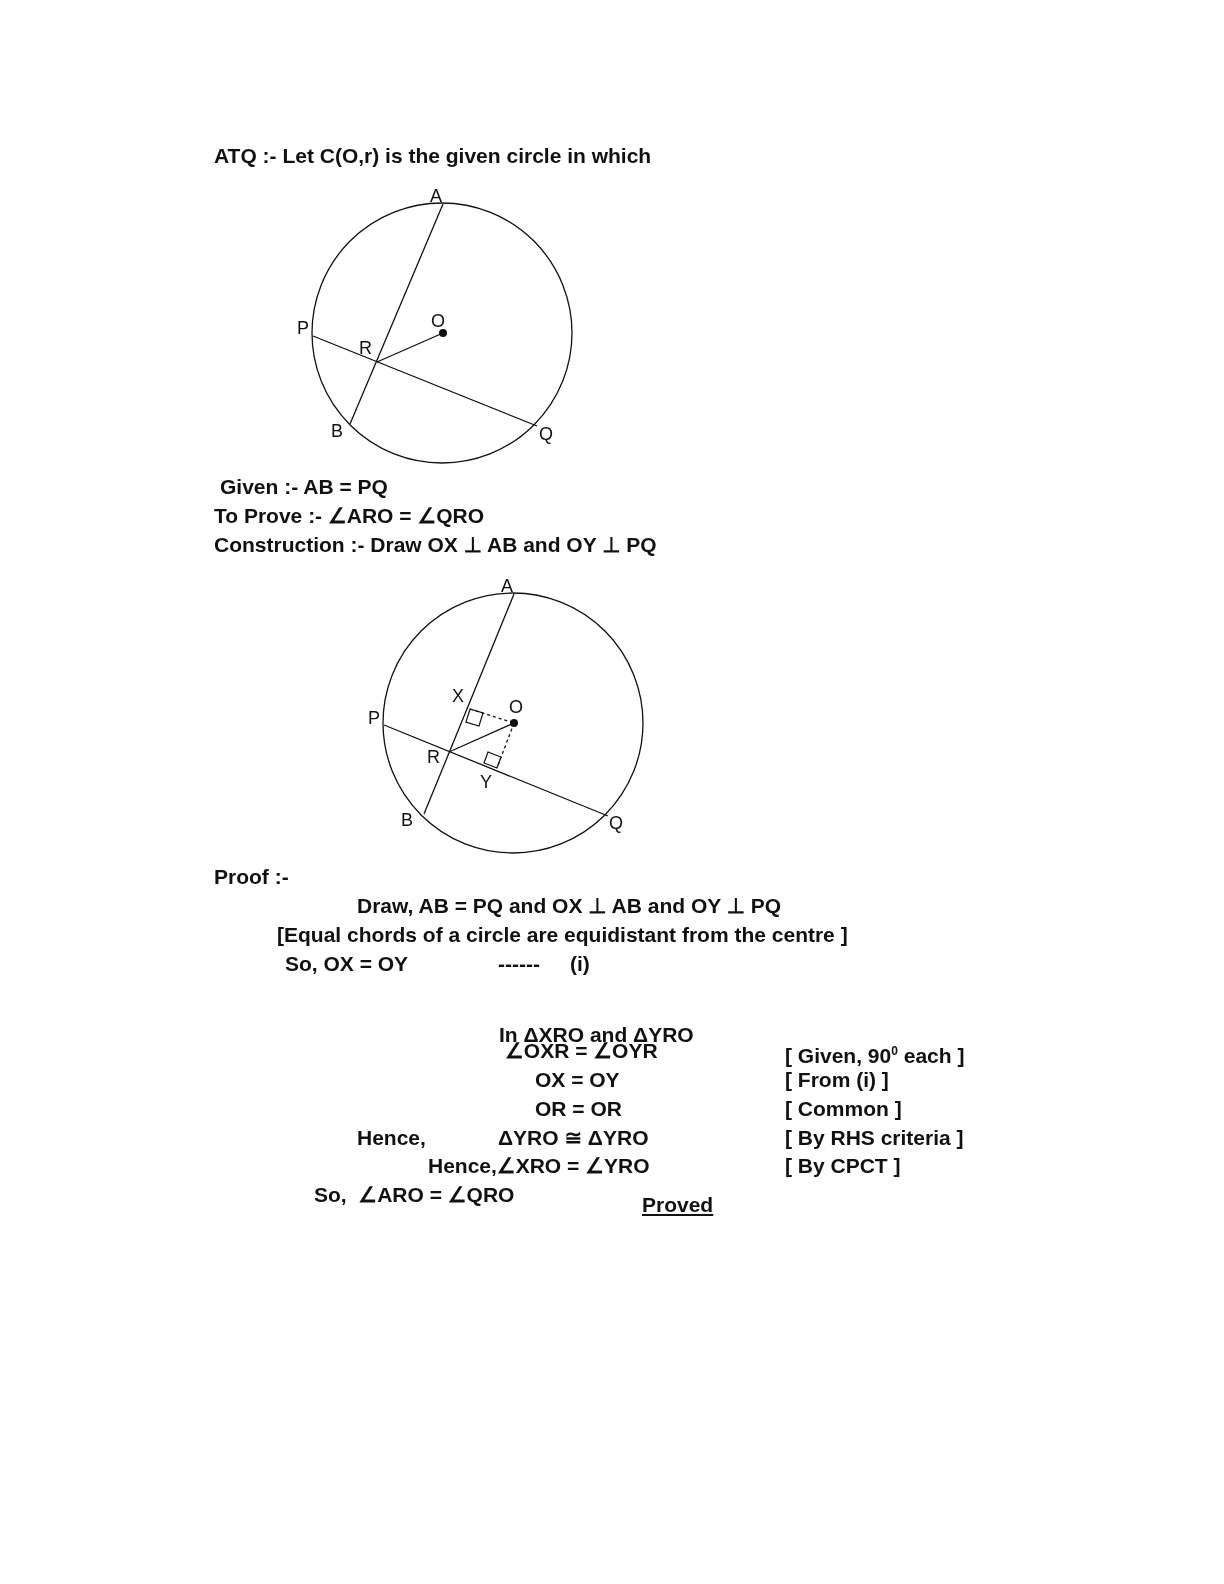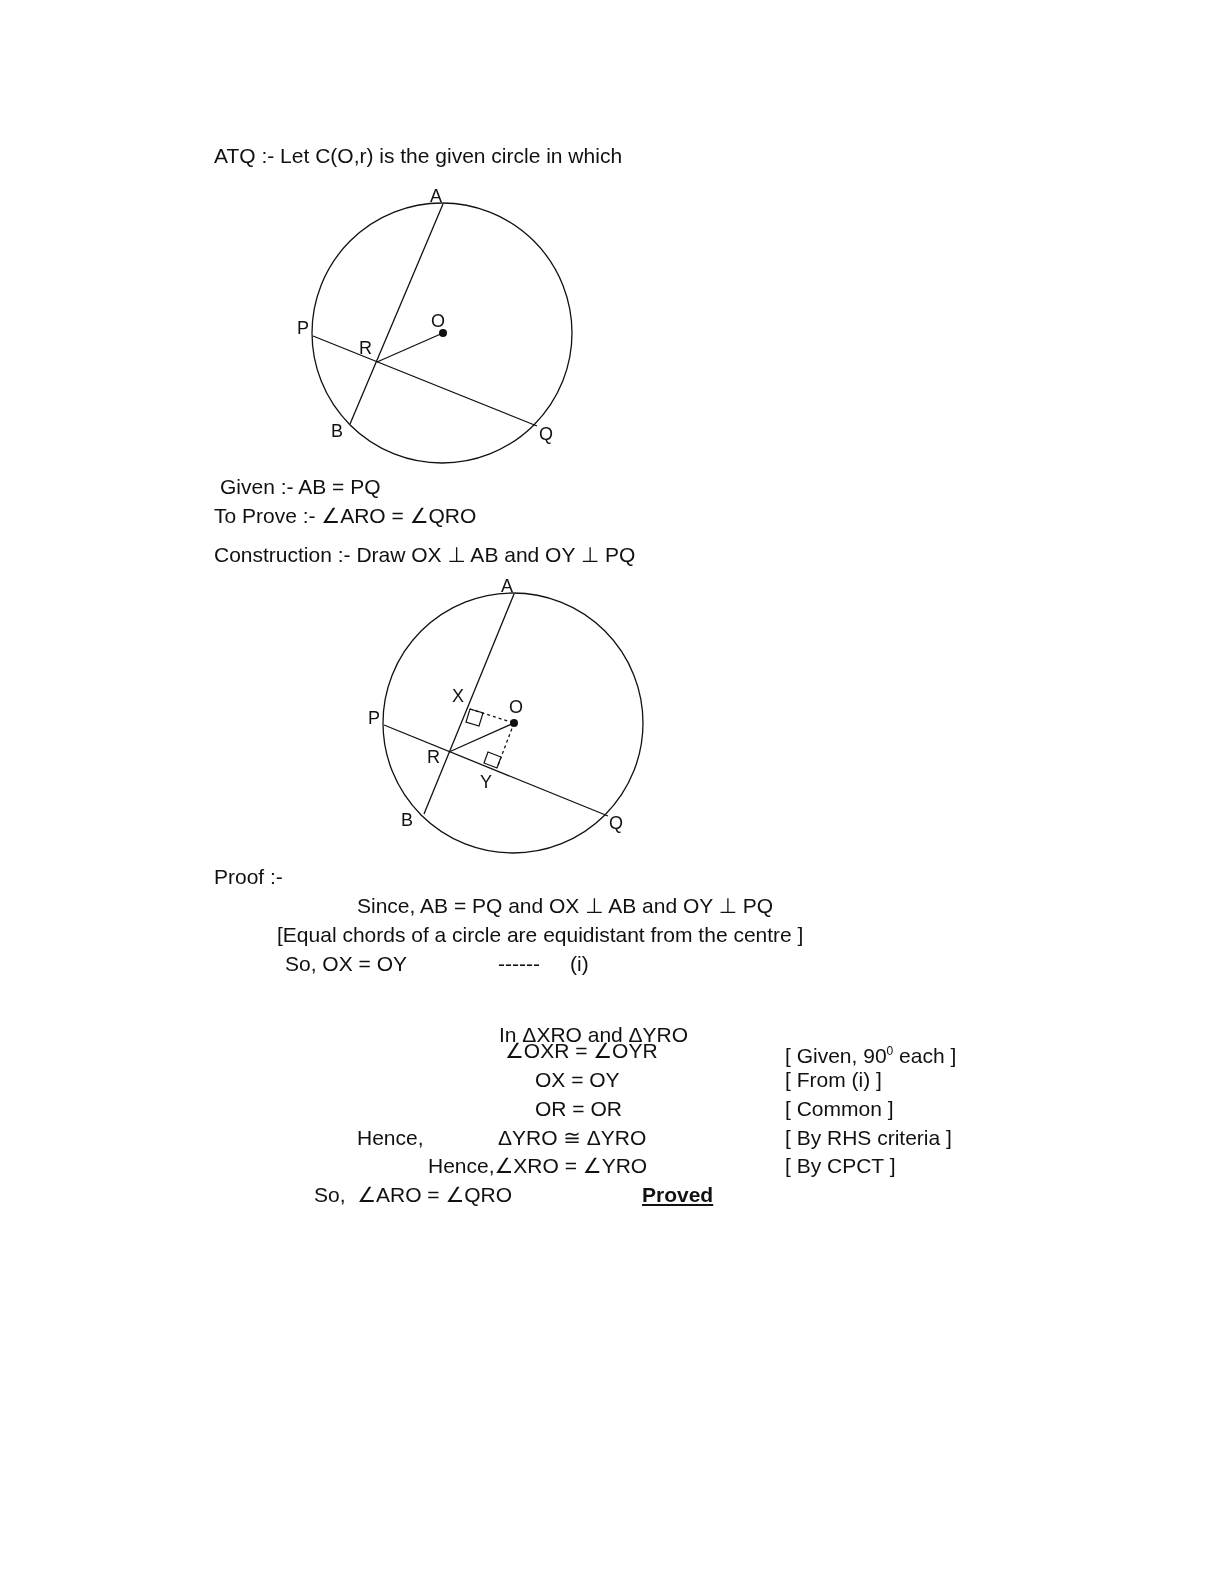--- a/index.html
+++ b/index.html
@@ -1,19 +1,19 @@
 <!DOCTYPE html>
 <html><head>
 <meta charset="utf-8">
 <style>
   html, body { margin: 0; padding: 0; background: #ffffff; }
   body { width: 1224px; height: 1584px; position: relative; overflow: hidden;
          font-family: "Liberation Sans", sans-serif; color: #111111; }
-  .line { position: absolute; font-size: 21px; line-height: 24px; white-space: pre; }
-  .bold { font-weight: bold; text-decoration: underline; }
+  .line { position: absolute; font-size: 21px; line-height: 24px; white-space: pre; font-weight: bold; }
+  .bold { font-weight: bold; text-decoration: underline; margin-top: 10px; }
   svg { position: absolute; left: 0; top: 0; }
   svg text { font-family: "Liberation Sans", sans-serif; font-size: 18px; fill: #111; }
   sup { font-size: 12px; }
 </style>
 </head>
 <body>
 
 <svg width="1224" height="1584">
 
   <g stroke="#111" stroke-width="1.3" fill="none">
@@ -48,24 +48,24 @@
   <text x="427" y="763">R</text>
   <text x="480" y="788">Y</text>
   <text x="401" y="826">B</text>
   <text x="609" y="829">Q</text>
 </svg>
 
 <div class="line" style="left:214px; top:144px;">ATQ :- Let C(O,r) is the given circle in which</div>
 
 <div class="line" style="left:208px; top:475px;margin-left:12px;">Given :- AB = PQ</div>
 <div class="line" style="left:214px; top:504px;">To Prove :- ∠ARO = ∠QRO</div>
-<div class="line" style="left:214px; top:533px;margin-top:10px;">Construction :- Draw OX ⊥ AB and OY ⊥ PQ</div>
+<div class="line" style="left:214px; top:533px;">Construction :- Draw OX ⊥ AB and OY ⊥ PQ</div>
 
 <div class="line" style="left:214px; top:865px;">Proof :-</div>
-<div class="line" style="left:357px; top:894px;">Since, AB = PQ and OX ⊥ AB and OY ⊥ PQ</div>
+<div class="line" style="left:357px; top:894px;">Draw, AB = PQ and OX ⊥ AB and OY ⊥ PQ</div>
 <div class="line" style="left:277px; top:923px;">[Equal chords of a circle are equidistant from the centre ]</div>
 <div class="line" style="left:285px; top:952px;">So, OX = OY</div>
 <div class="line" style="left:498px; top:952px;">------</div>
 <div class="line" style="left:570px; top:952px;">(i)</div>
 
 <div class="line" style="left:499px; top:1010px;margin-top:13px;">In ΔXRO and ΔYRO</div>
 
 <div class="line" style="left:505px; top:1039px;">∠OXR = ∠OYR</div>
 <div class="line" style="left:785px; top:1039px;"><span>[ Given, 90</span><sup>0</sup><span> each ]</span></div>
 

